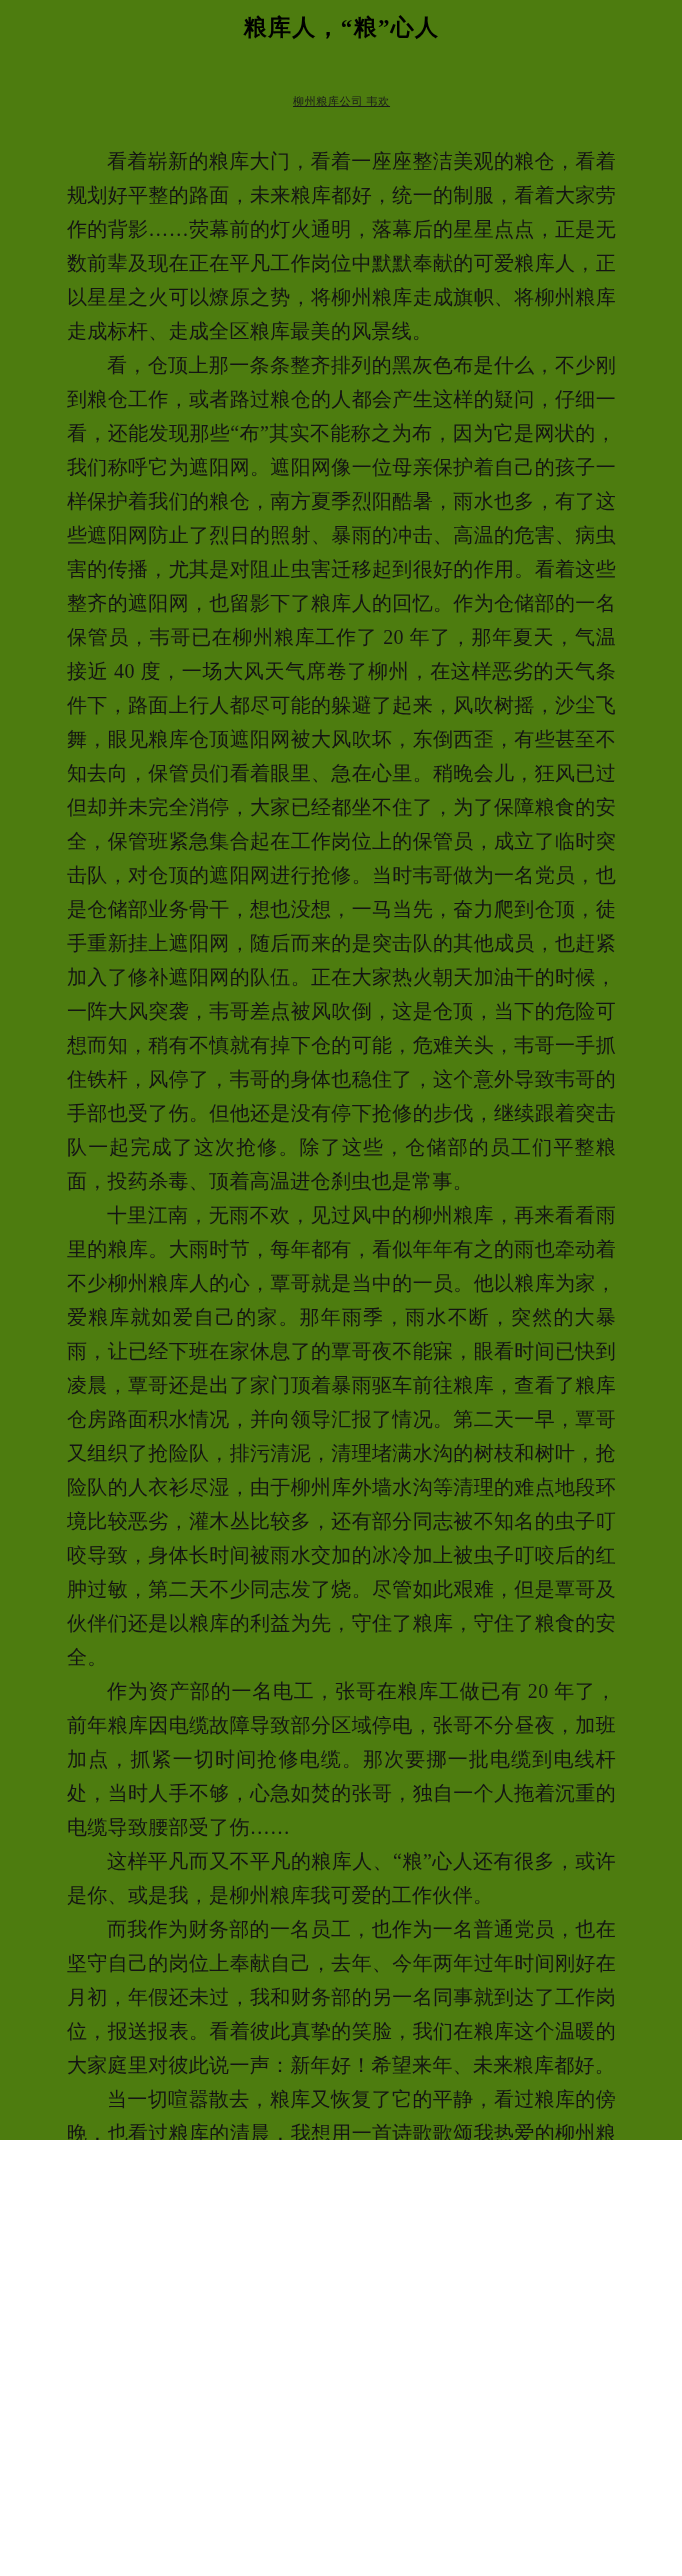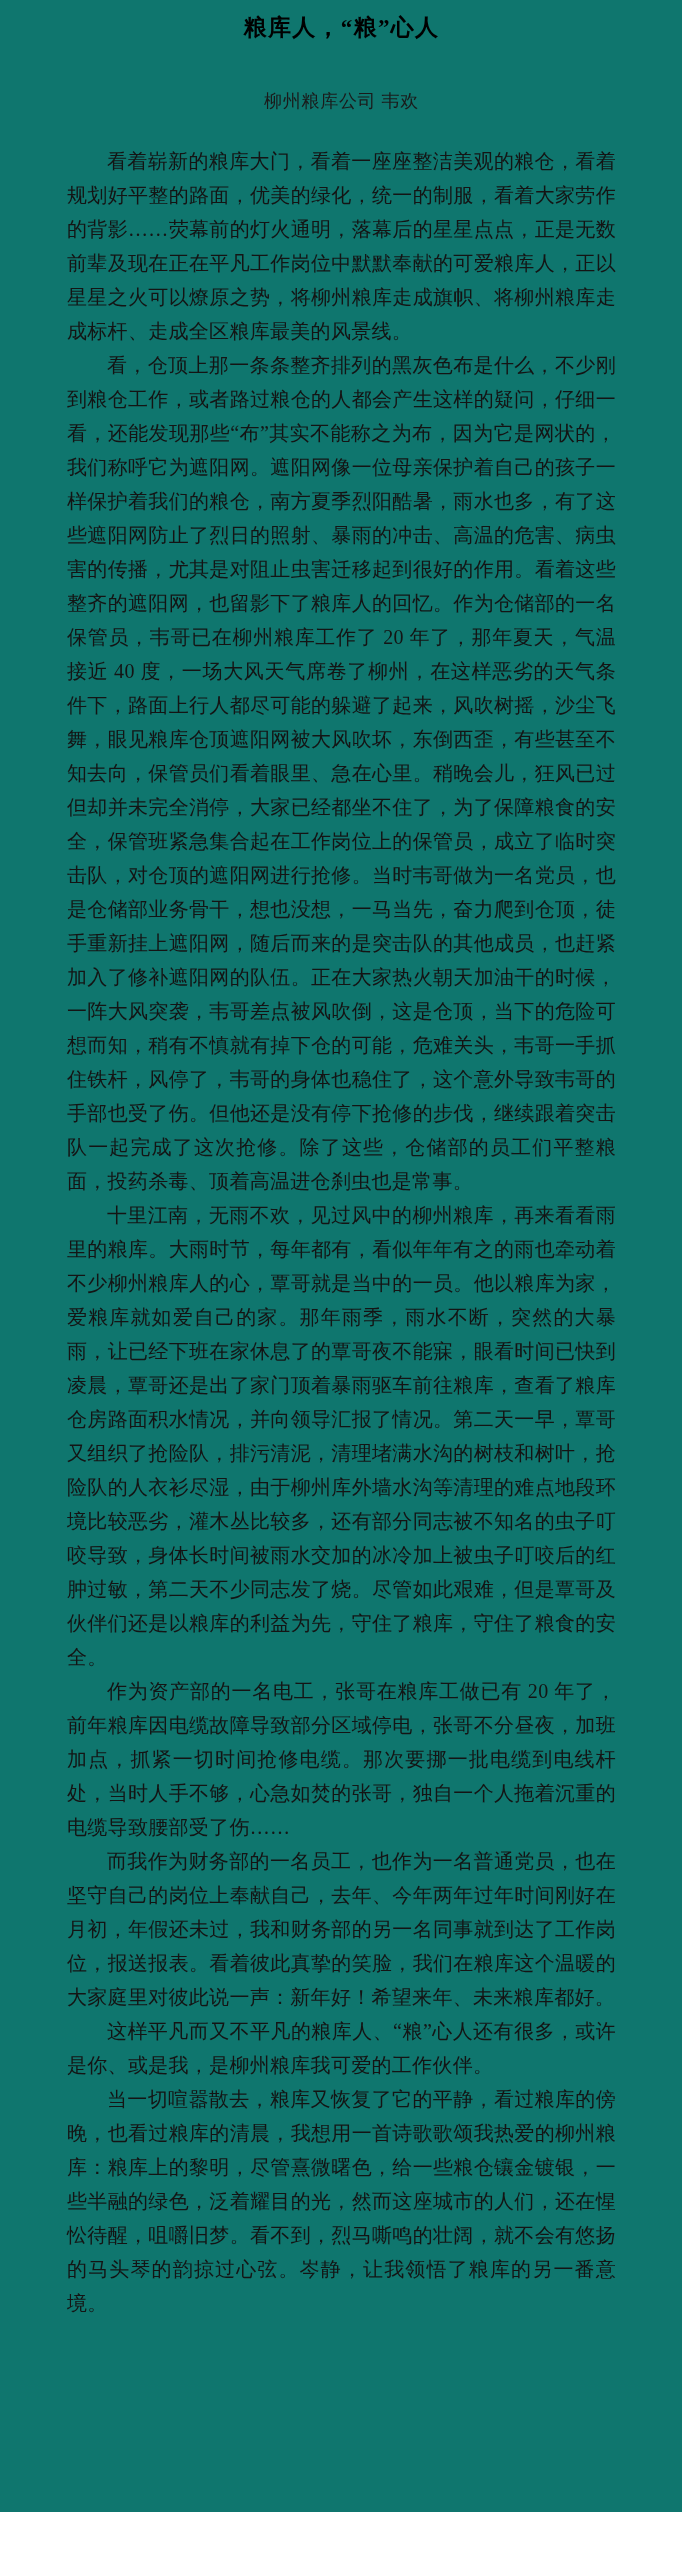--- a/index.html
+++ b/index.html
@@ -3,46 +3,47 @@
 <meta charset="utf-8">
 <style>
   html, body {
     margin: 0;
     padding: 0;
     background: #ffffff;
   }
   .page {
     position: relative;
     width: 683px;
-    height: 2512px;
+    height: 2140px;
     box-sizing: border-box;
-    background: #0f766e;
+    background: #4d7c0f;
     padding: 10.7px 67px 13.3px 67px;
     overflow: hidden;
     font-family: "Liberation Serif", "DejaVu Serif", serif;
     color: #111111;
   }
   .doc-title {
     margin: 0;
     padding-top: 1.3px;
     text-align: center;
     font-family: "Liberation Serif", "DejaVu Serif", serif;
     font-weight: bold;
     font-size: 23px;
     line-height: 31px;
     letter-spacing: 1.3px;
     color: #000000;
   }
   .doc-byline {
     margin-top: 49px;
     text-align: center;
-    font-size: 18px;
+    font-size: 11px;
     line-height: 18.7px;
     letter-spacing: 0.7px;
     color: #1a1a1a;
+    text-decoration: underline;
   }
   .doc-body {
     margin-top: 33px;
   }
   .doc-body p {
     margin: 0;
     font-size: 20px;
     line-height: 34px;
     letter-spacing: 0.3px;
     text-align: justify;
@@ -54,22 +55,22 @@
 </style>
 </head>
 <body>
 
 <div class="page">
   <h1 class="doc-title">粮库人，“粮”心人</h1>
 
   <div class="doc-byline">柳州粮库公司 韦欢</div>
 
   <div class="doc-body">
-    <p>看着崭新的粮库大门，看着一座座整洁美观的粮仓，看着规划好平整的路面，优美的绿化，统一的制服，看着大家劳作的背影……荧幕前的灯火通明，落幕后的星星点点，正是无数前辈及现在正在平凡工作岗位中默默奉献的可爱粮库人，正以星星之火可以燎原之势，将柳州粮库走成旗帜、将柳州粮库走成标杆、走成全区粮库最美的风景线。</p>
+    <p>看着崭新的粮库大门，看着一座座整洁美观的粮仓，看着规划好平整的路面，未来粮库都好，统一的制服，看着大家劳作的背影……荧幕前的灯火通明，落幕后的星星点点，正是无数前辈及现在正在平凡工作岗位中默默奉献的可爱粮库人，正以星星之火可以燎原之势，将柳州粮库走成旗帜、将柳州粮库走成标杆、走成全区粮库最美的风景线。</p>
     <p>看，仓顶上那一条条整齐排列的黑灰色布是什么，不少刚到粮仓工作，或者路过粮仓的人都会产生这样的疑问，仔细一看，还能发现那些“布”其实不能称之为布，因为它是网状的，我们称呼它为遮阳网。遮阳网像一位母亲保护着自己的孩子一样保护着我们的粮仓，南方夏季烈阳酷暑，雨水也多，有了这些遮阳网防止了烈日的照射、暴雨的冲击、高温的危害、病虫害的传播，尤其是对阻止虫害迁移起到很好的作用。看着这些整齐的遮阳网，也留影下了粮库人的回忆。作为仓储部的一名保管员，韦哥已在柳州粮库工作了 20 年了，那年夏天，气温接近 40 度，一场大风天气席卷了柳州，在这样恶劣的天气条件下，路面上行人都尽可能的躲避了起来，风吹树摇，沙尘飞舞，眼见粮库仓顶遮阳网被大风吹坏，东倒西歪，有些甚至不知去向，保管员们看着眼里、急在心里。稍晚会儿，狂风已过但却并未完全消停，大家已经都坐不住了，为了保障粮食的安全，保管班紧急集合起在工作岗位上的保管员，成立了临时突击队，对仓顶的遮阳网进行抢修。当时韦哥做为一名党员，也是仓储部业务骨干，想也没想，一马当先，奋力爬到仓顶，徒手重新挂上遮阳网，随后而来的是突击队的其他成员，也赶紧加入了修补遮阳网的队伍。正在大家热火朝天加油干的时候，一阵大风突袭，韦哥差点被风吹倒，这是仓顶，当下的危险可想而知，稍有不慎就有掉下仓的可能，危难关头，韦哥一手抓住铁杆，风停了，韦哥的身体也稳住了，这个意外导致韦哥的手部也受了伤。但他还是没有停下抢修的步伐，继续跟着突击队一起完成了这次抢修。除了这些，仓储部的员工们平整粮面，投药杀毒、顶着高温进仓刹虫也是常事。</p>
     <p>十里江南，无雨不欢，见过风中的柳州粮库，再来看看雨里的粮库。大雨时节，每年都有，看似年年有之的雨也牵动着不少柳州粮库人的心，覃哥就是当中的一员。他以粮库为家，爱粮库就如爱自己的家。那年雨季，雨水不断，突然的大暴雨，让已经下班在家休息了的覃哥夜不能寐，眼看时间已快到凌晨，覃哥还是出了家门顶着暴雨驱车前往粮库，查看了粮库仓房路面积水情况，并向领导汇报了情况。第二天一早，覃哥又组织了抢险队，排污清泥，清理堵满水沟的树枝和树叶，抢险队的人衣衫尽湿，由于柳州库外墙水沟等清理的难点地段环境比较恶劣，灌木丛比较多，还有部分同志被不知名的虫子叮咬导致，身体长时间被雨水交加的冰冷加上被虫子叮咬后的红肿过敏，第二天不少同志发了烧。尽管如此艰难，但是覃哥及伙伴们还是以粮库的利益为先，守住了粮库，守住了粮食的安全。</p>
     <p>作为资产部的一名电工，张哥在粮库工做已有 20 年了，前年粮库因电缆故障导致部分区域停电，张哥不分昼夜，加班加点，抓紧一切时间抢修电缆。那次要挪一批电缆到电线杆处，当时人手不够，心急如焚的张哥，独自一个人拖着沉重的电缆导致腰部受了伤……</p>
+    <p>这样平凡而又不平凡的粮库人、“粮”心人还有很多，或许是你、或是我，是柳州粮库我可爱的工作伙伴。</p>
     <p>而我作为财务部的一名员工，也作为一名普通党员，也在坚守自己的岗位上奉献自己，去年、今年两年过年时间刚好在月初，年假还未过，我和财务部的另一名同事就到达了工作岗位，报送报表。看着彼此真挚的笑脸，我们在粮库这个温暖的大家庭里对彼此说一声：新年好！希望来年、未来粮库都好。</p>
-    <p>这样平凡而又不平凡的粮库人、“粮”心人还有很多，或许是你、或是我，是柳州粮库我可爱的工作伙伴。</p>
     <p>当一切喧嚣散去，粮库又恢复了它的平静，看过粮库的傍晚，也看过粮库的清晨，我想用一首诗歌歌颂我热爱的柳州粮库：粮库上的黎明，尽管熹微曙色，给一些粮仓镶金镀银，一些半融的绿色，泛着耀目的光，然而这座城市的人们，还在惺忪待醒，咀嚼旧梦。看不到，烈马嘶鸣的壮阔，就不会有悠扬的马头琴的韵掠过心弦。岑静，让我领悟了粮库的另一番意境。</p>
   </div>
 </div>
 
 
 </body></html>

